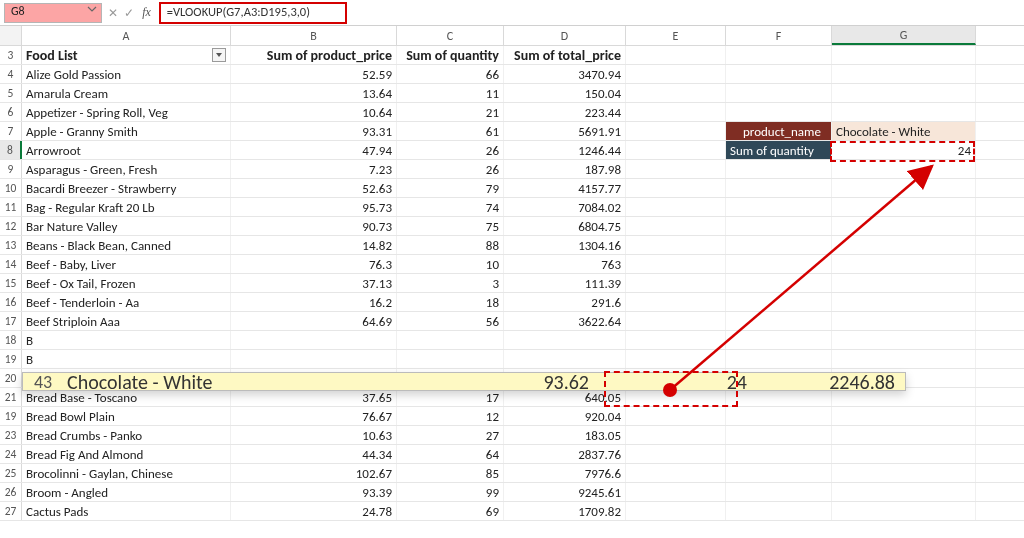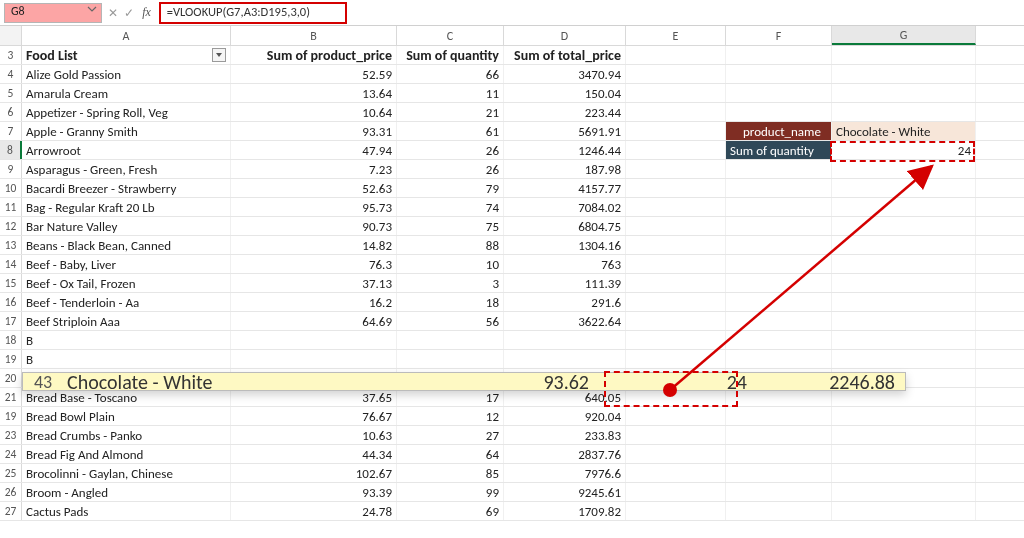--- a/index.html
+++ b/index.html
@@ -289,21 +289,21 @@
         <div class="cell col-D num">920.04</div>
         <div class="cell col-E"></div>
         <div class="cell col-F"></div>
         <div class="cell col-G"></div>
       </div>
       <div class="row">
         <div class="rh">23</div>
         <div class="cell col-A">Bread Crumbs - Panko</div>
         <div class="cell col-B num">10.63</div>
         <div class="cell col-C num">27</div>
-        <div class="cell col-D num">233.83</div>
+        <div class="cell col-D num">183.05</div>
         <div class="cell col-E"></div>
         <div class="cell col-F"></div>
         <div class="cell col-G"></div>
       </div>
       <div class="row">
         <div class="rh">24</div>
         <div class="cell col-A">Bread Fig And Almond</div>
         <div class="cell col-B num">44.34</div>
         <div class="cell col-C num">64</div>
         <div class="cell col-D num">2837.76</div>

